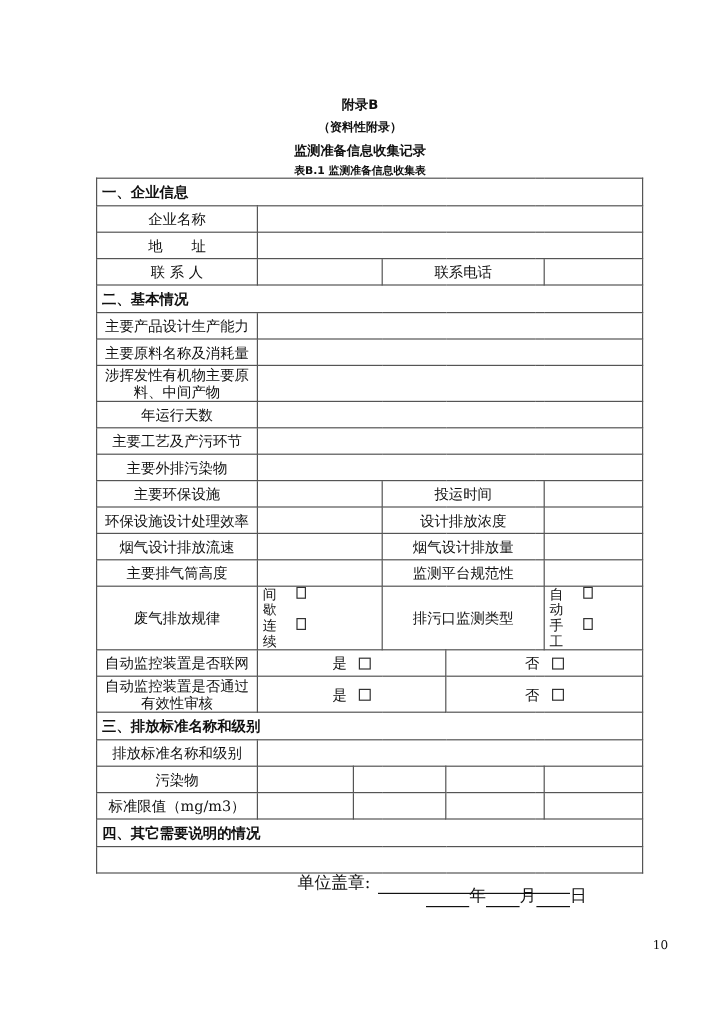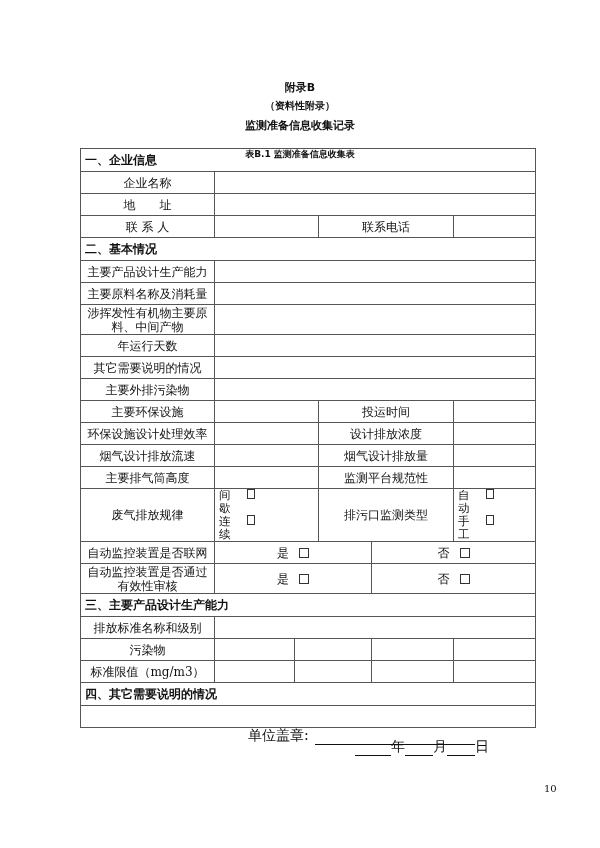--- a/index.html
+++ b/index.html
@@ -3,21 +3,21 @@
 <meta charset="utf-8">
 <style>
   html, body { margin: 0; padding: 0; background: #ffffff; }
   body { width: 600px; height: 848px; position: relative; overflow: hidden;
          font-family: "DejaVu Serif", "Liberation Serif", serif; color: #111; }
   .title { position: absolute; left: 0; width: 600px; text-align: center;
            font-family: "DejaVu Sans", "Liberation Sans", sans-serif; font-weight: bold; }
   .t1 { top: 80px; font-size: 11px; }
   .t2 { top: 99px; font-size: 10px; }
   .t3 { top: 118px; font-size: 11px; font-weight: bold; }
-  .t4 { top: 148px; font-size: 9px; }
+  .t4 { top: 136px; font-size: 9px; }
   table.form { position: absolute; left: 80px; top: 148px; width: 455px;
                border-collapse: collapse; table-layout: fixed; font-size: 12px; }
   table.form td { border: 1px solid #555; padding: 0 4px; height: 21px; line-height: 14px;
                   text-align: center; vertical-align: middle; overflow: hidden; white-space: nowrap; }
   table.form td.sec { text-align: left; font-weight: bold;
                       font-family: "DejaVu Sans", "Liberation Sans", sans-serif; font-size: 12px; height: 22px; }
   table.form td.tall { height: 29px; white-space: normal; line-height: 14px; }
   td.opts { text-align: left !important; white-space: normal !important; line-height: 13px !important; font-size: 11.5px; }
   .opt { display: flex; justify-content: space-between; width: 36px; }
   .chk { display: inline-block; width: 8px; height: 8px; border: 1px solid #333; vertical-align: middle; margin-left: 10px; }
@@ -77,21 +77,21 @@
   </tr>
   <tr>
     <td class="tall">涉挥发性有机物主要原料、中间产物</td>
     <td colspan="6"></td>
   </tr>
   <tr>
     <td>年运行天数</td>
     <td colspan="6"></td>
   </tr>
   <tr>
-    <td>其它需要说明的情况</td>
+    <td>主要工艺及产污环节</td>
     <td colspan="6"></td>
   </tr>
   <tr>
     <td>主要外排污染物</td>
     <td colspan="6"></td>
   </tr>
   <tr>
     <td>主要环保设施</td>
     <td colspan="2"></td>
     <td colspan="3">投运时间</td>
@@ -155,21 +155,21 @@
     <td colspan="3"><span class="yesno">
             <span>是</span>
             <span class="chk"></span>
           </span></td>
     <td colspan="3"><span class="yesno">
             <span>否</span>
             <span class="chk"></span>
           </span></td>
   </tr>
   <tr>
-        <td class="sec" colspan="7">三、主要产品设计生产能力</td>
+        <td class="sec" colspan="7">三、排放标准名称和级别</td>
       </tr>
   <tr>
     <td>排放标准名称和级别</td>
     <td colspan="6"></td>
   </tr>
   <tr>
     <td>污染物</td>
     <td></td>
     <td colspan="2"></td>
     <td colspan="2"></td>

